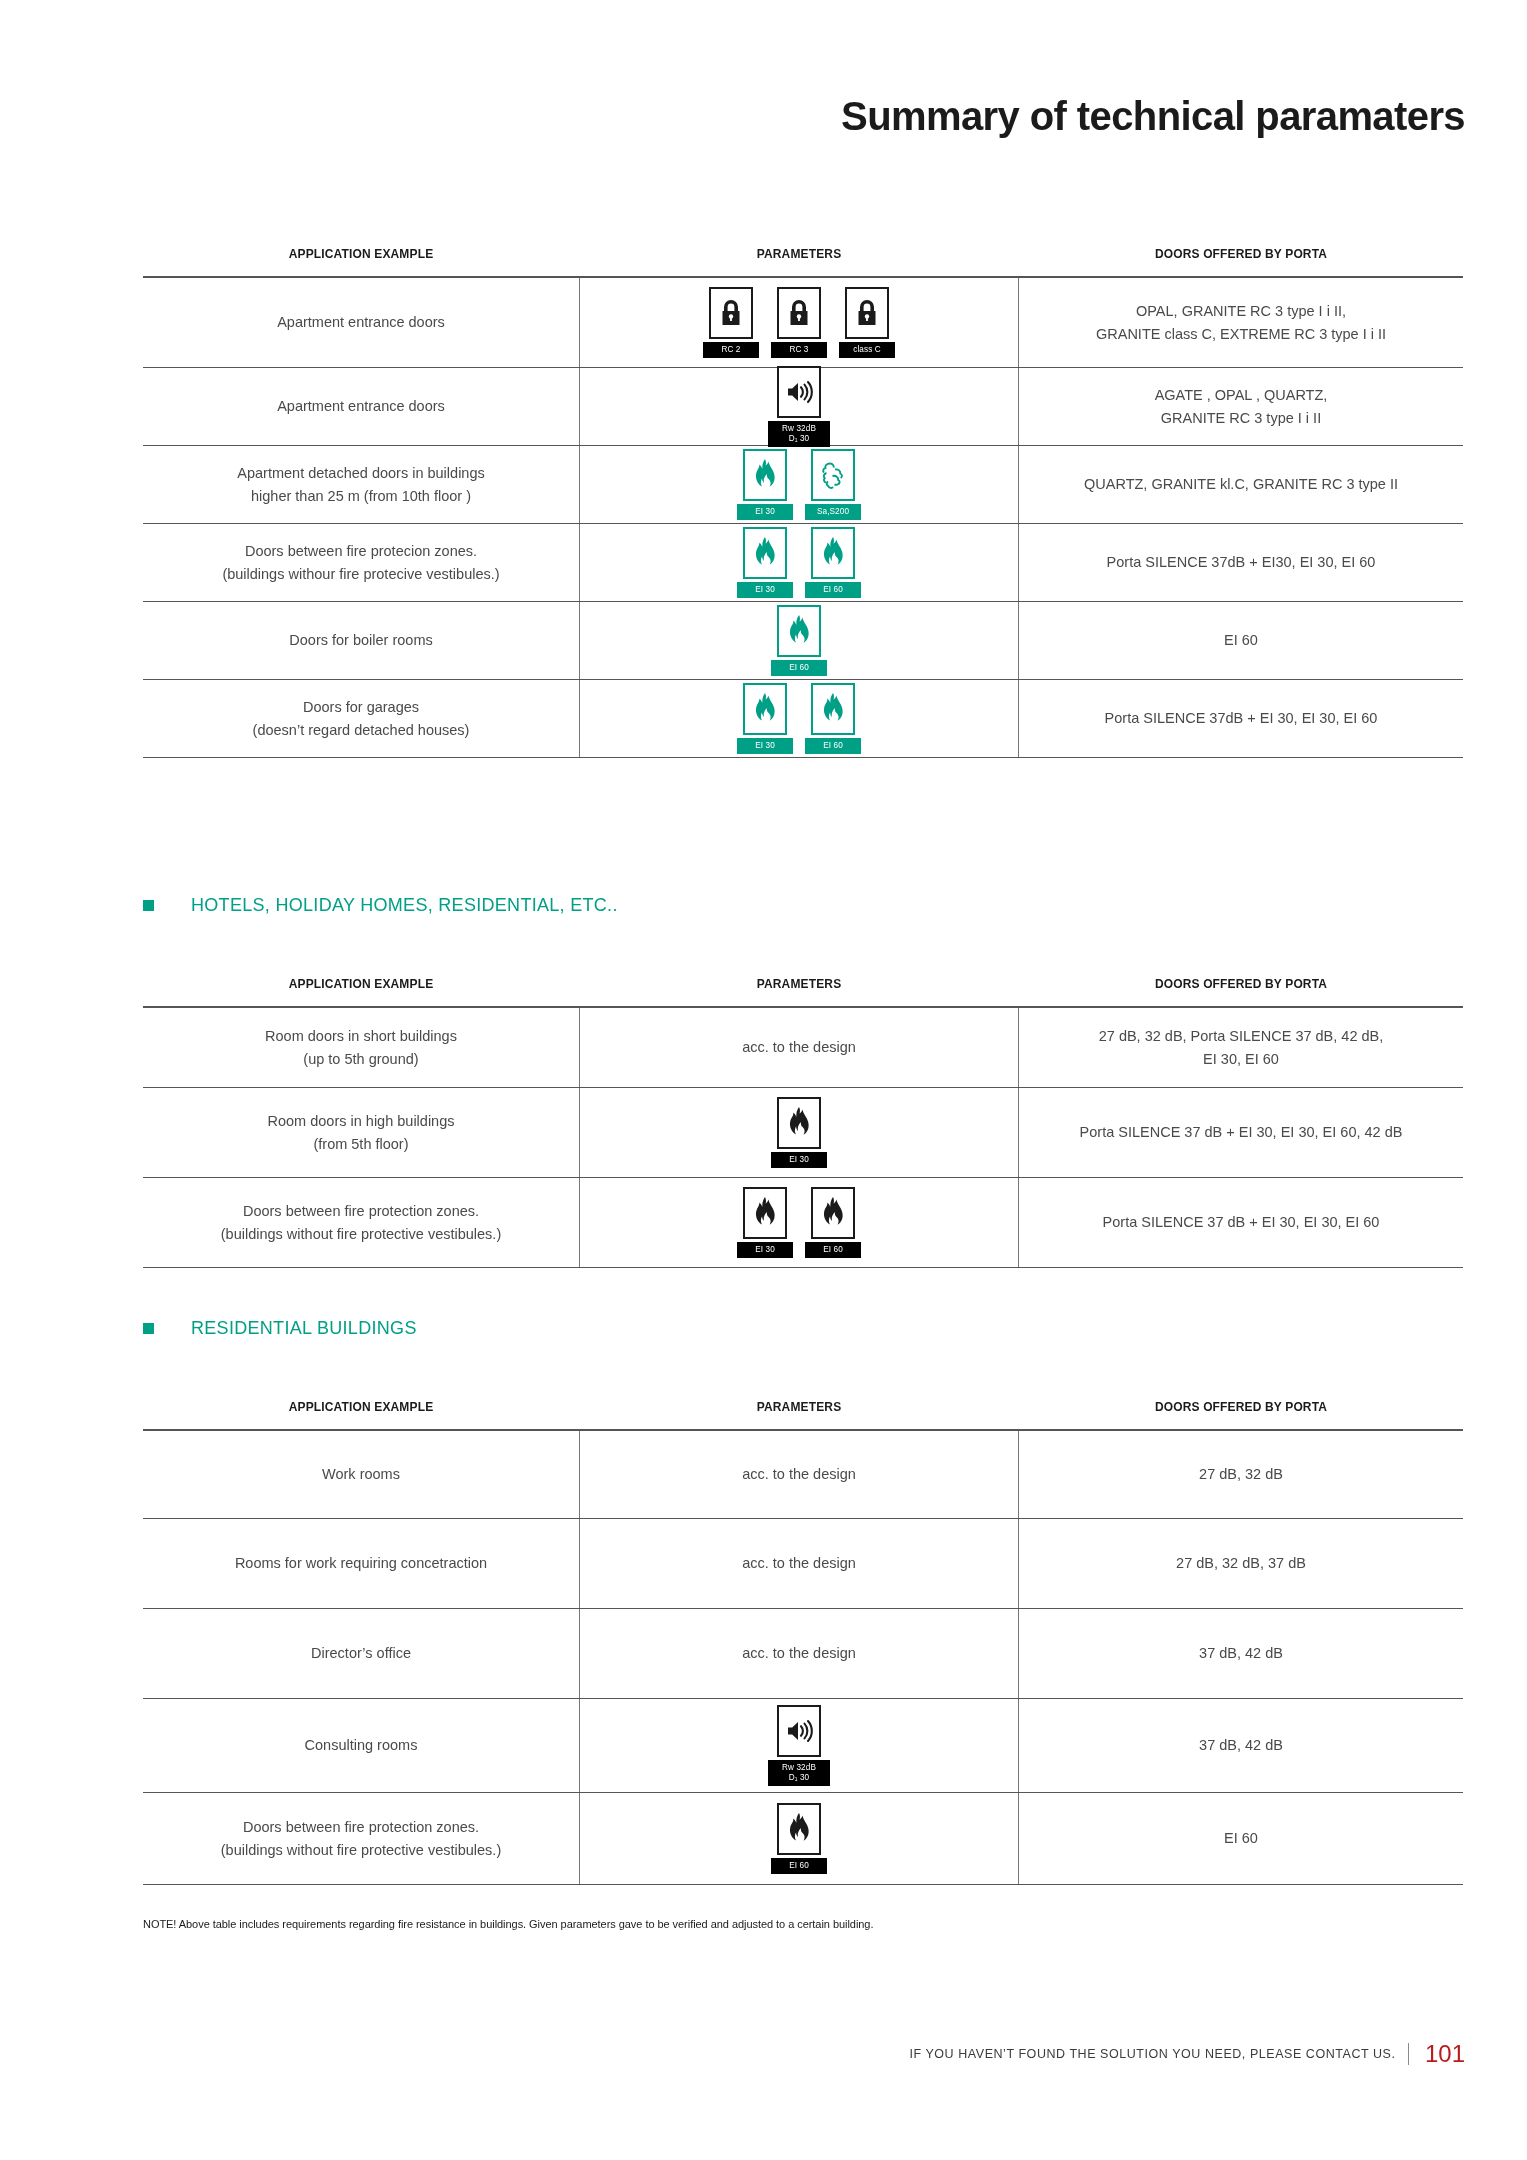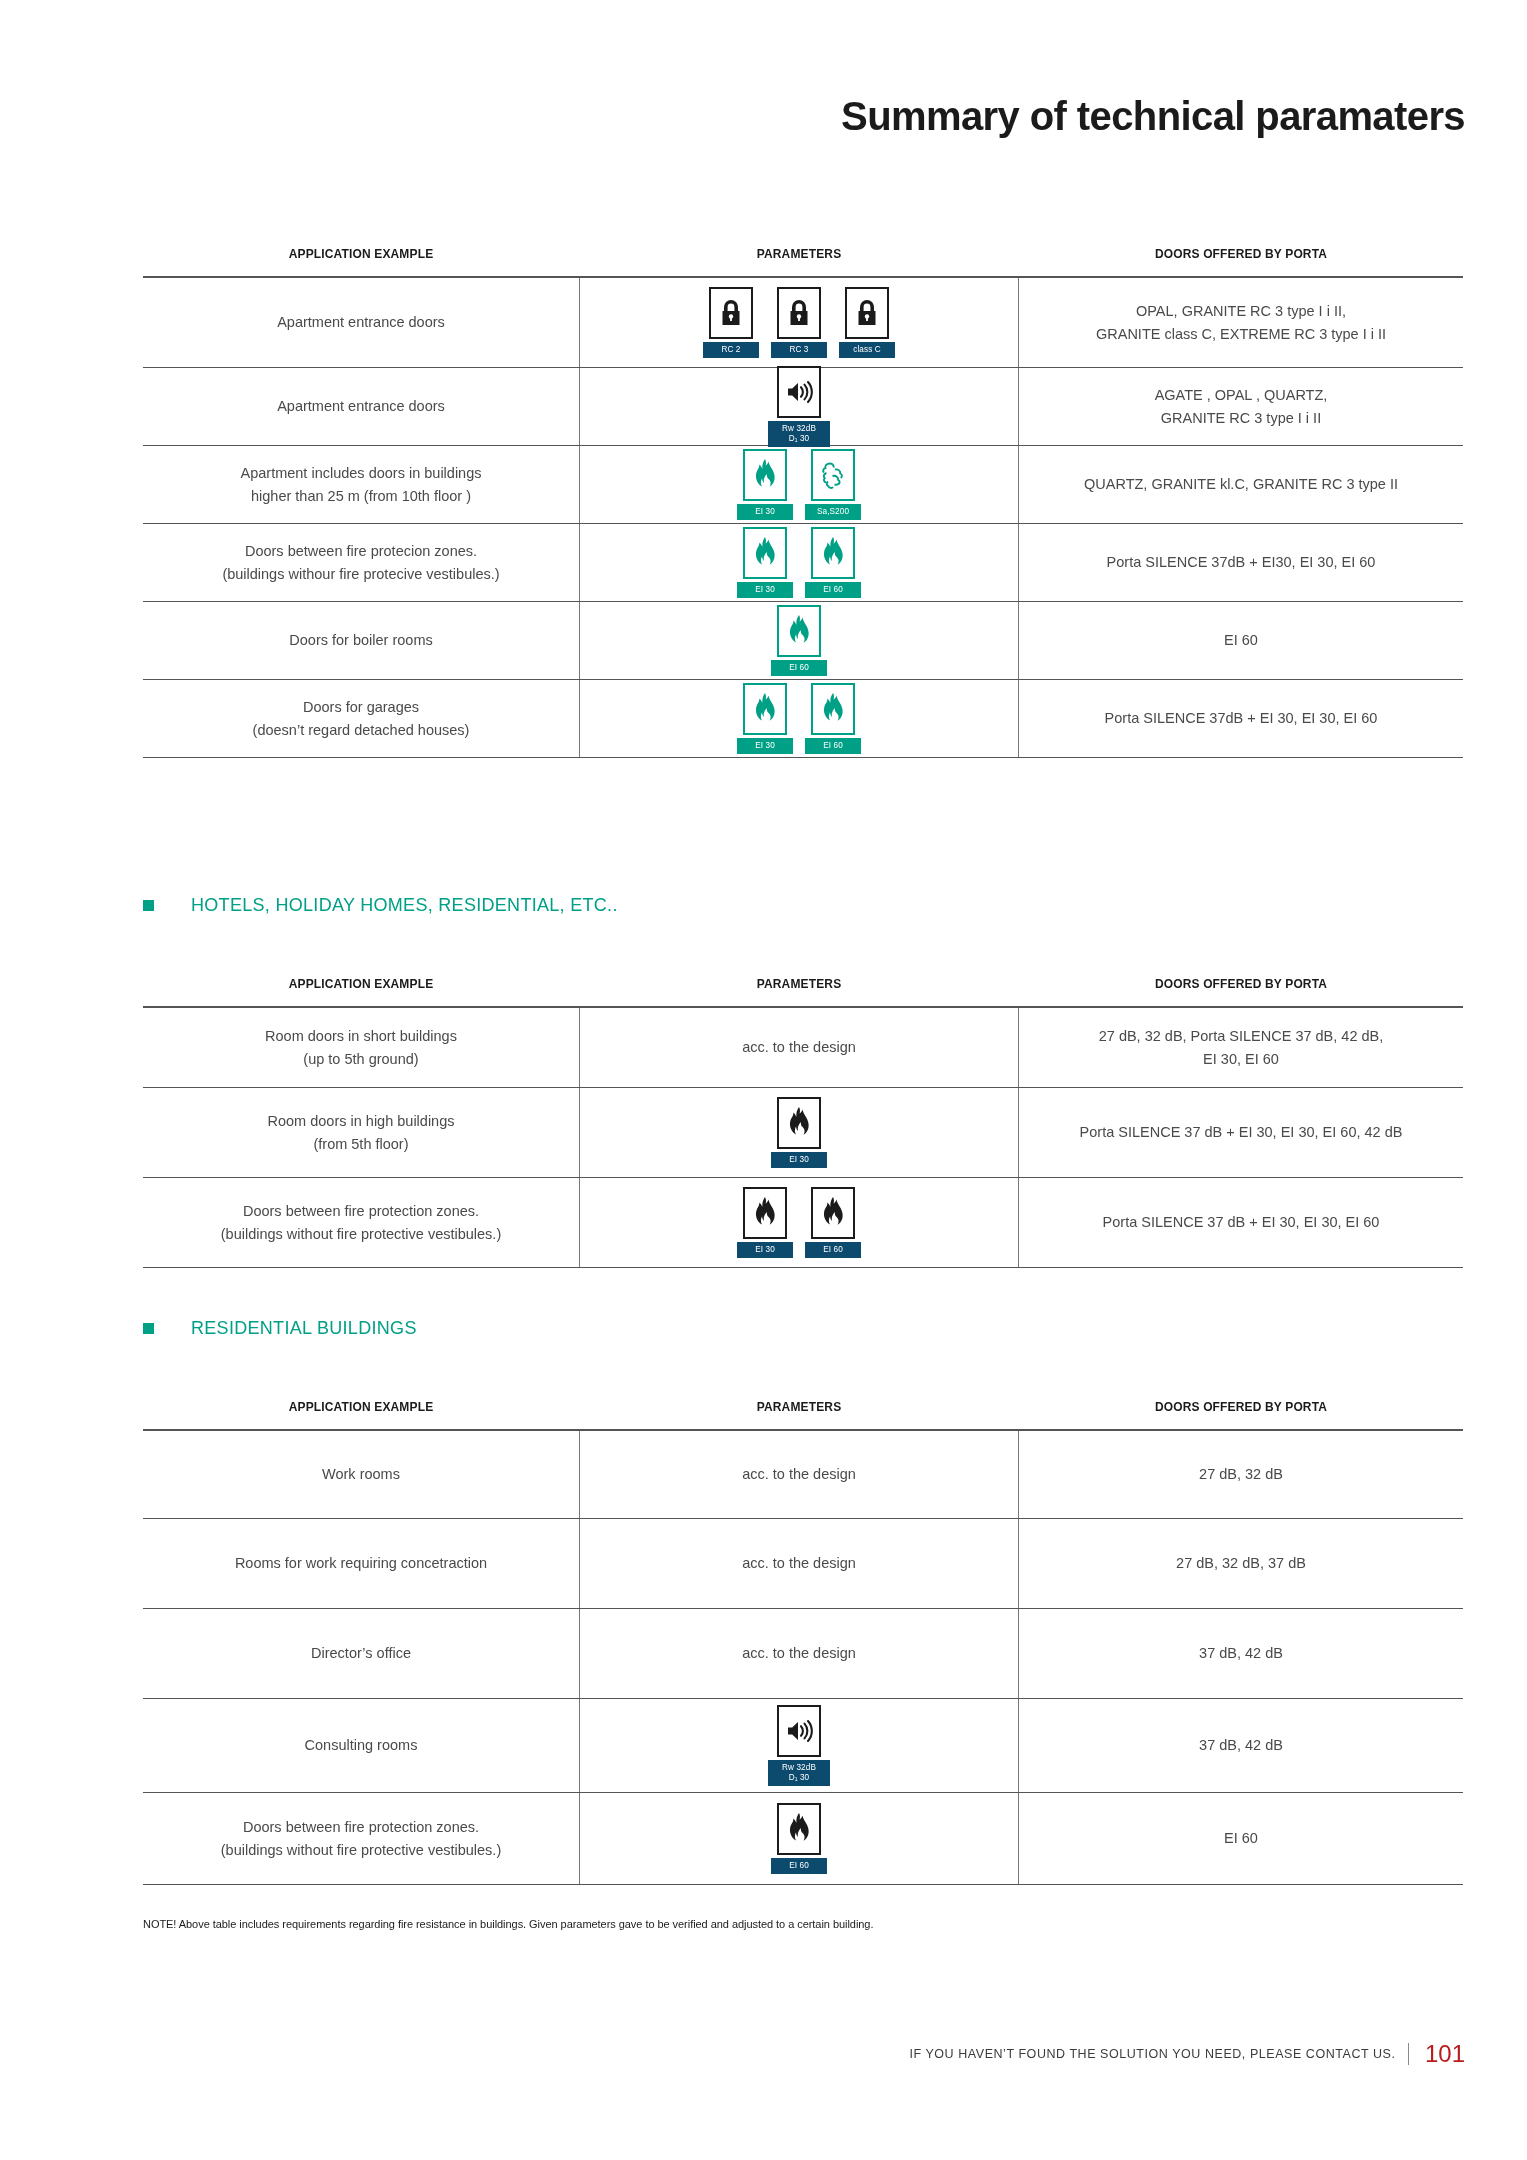--- a/index.html
+++ b/index.html
@@ -87,21 +87,21 @@
     border: 2.4px solid #1b1b1b;
     display: flex;
     align-items: center;
     justify-content: center;
     background: #fff;
   }
   .picto .box.teal { border-color: #00a086; }
   .picto .lbl {
     margin-top: 3px;
     width: 56px;
-    background: #0c4a6e;
+    background: #000000;
     color: #fff;
     font-size: 8.2px;
     line-height: 1.25;
     text-align: center;
     padding: 2.5px 2px;
     letter-spacing: 0.1px;
   }
   .picto .lbl.teal { background: #00a086; }
   .picto .lbl.wide { width: 62px; }
 
@@ -254,21 +254,21 @@
           <div class="cell c3">
             <div>
               <div>AGATE , OPAL , QUARTZ,</div>
               <div>GRANITE RC 3 type I i II</div>
             </div>
           </div>
         </div>
         <div class="row" style="height: 78px;">
           <div class="cell c1">
             <div>
-              <div>Apartment includes doors in buildings</div>
+              <div>Apartment detached doors in buildings</div>
               <div>higher than 25 m (from 10th floor )</div>
             </div>
           </div>
           <div class="cell c2 mid">
             <div class="picto-group">
               <div class="picto">
                 <div class="box teal">
                   <svg class="ico" width="26" height="34" viewBox="0 0 26 34">
                     <path d="M13 1 C9.5 6.2 10.8 8.4 10.2 11 C9.6 8.6 8.2 7.4 7.2 6.6 C7.9 9.8 5.1 11.4 4.2 15.6 C3.1 20.8 5.6 26.2 10 28.6 C8.4 25.6 8.6 22.6 10.1 20.2 C10 22.4 10.8 23.9 12 24.9 C11.2 21.6 12.4 18.2 14.9 15.9 C14.6 18.6 15.4 20 16.6 21.1 C18.9 23.2 19.2 26 17.6 28.8 C21.8 26.4 23.4 21.6 22.3 16.6 C21.1 11.2 17.2 8.4 16.6 3.6 C15.8 5.9 14.6 6.9 13.6 7.6 C14.3 5.2 14.1 3 13 1 Z" fill="#00a086"></path>
                   </svg>

